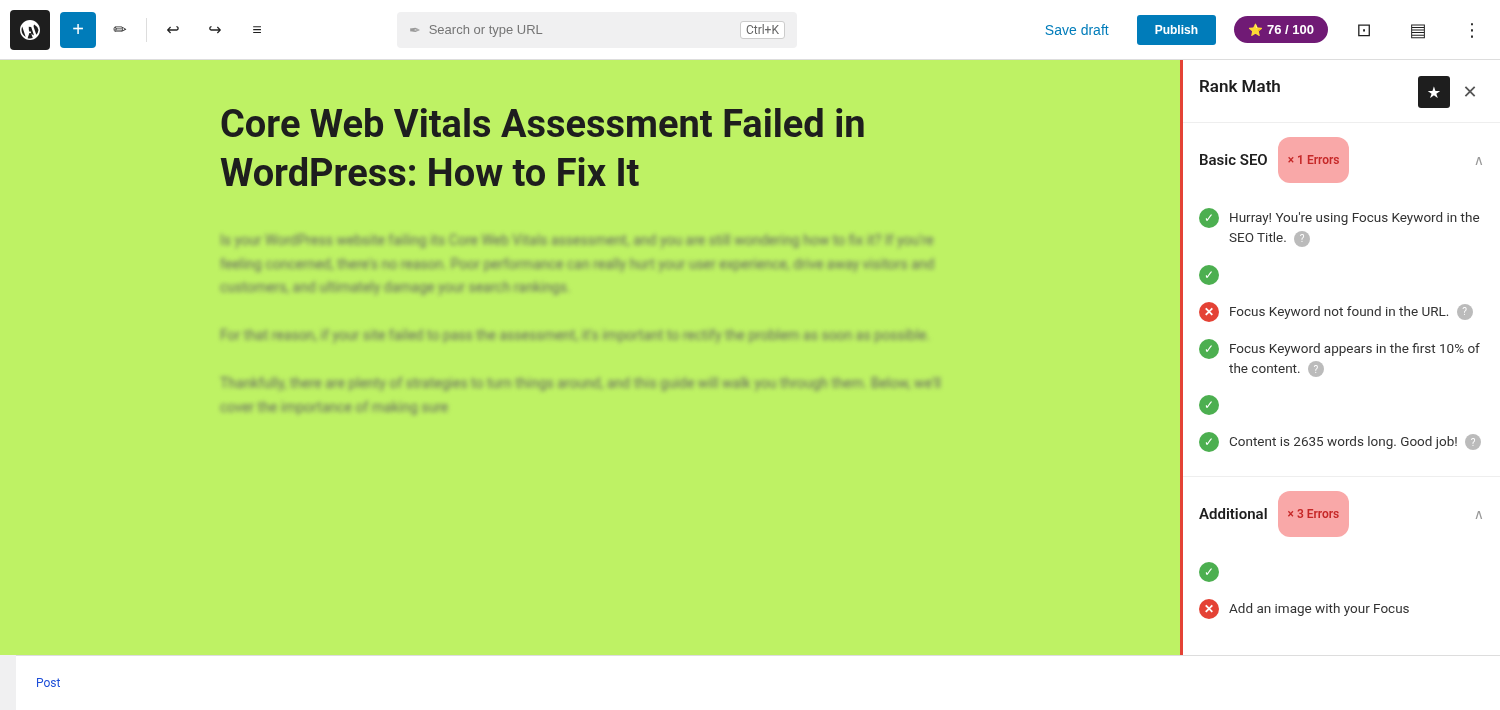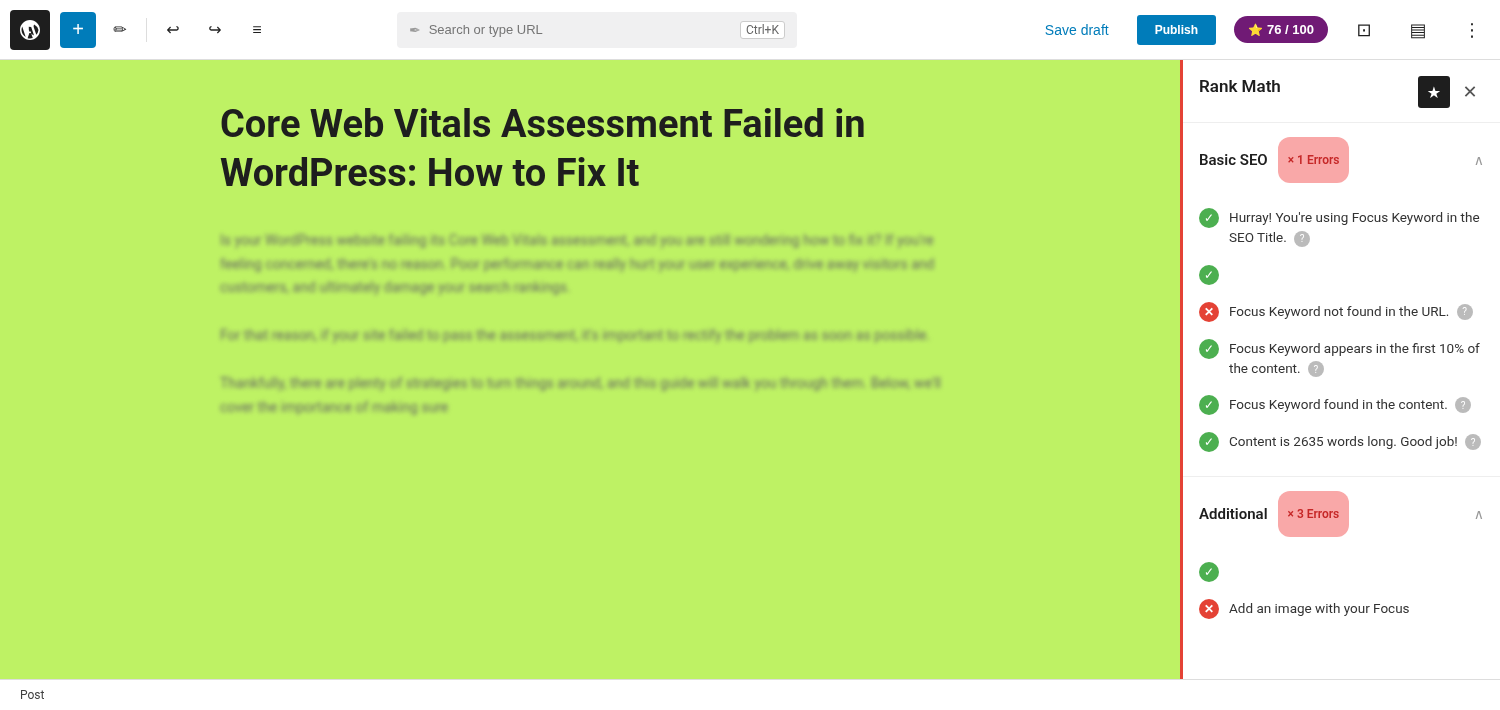--- a/index.html
+++ b/index.html
@@ -237,24 +237,24 @@
       align-items: center; justify-content: center;
       cursor: pointer;
       margin-left: 4px;
       vertical-align: middle;
     }
 
     
     .status-bar {
       background: #fff;
       border-top: 1px solid #ddd;
-      padding: 8px 20px;
+      padding: 20px 20px;
       font-size: 12px;
-      color: #404040;
-      display: flex; align-items: center; gap: 8px;
+      color: #1d4ed8;
+      display: flex; align-items: center; gap: 8px; margin-left: 16px;
     }
 
     .separator { width: 1px; height: 24px; background: #ddd; margin: 0 2px; }
   </style>
 </head>
 <body>
 
 <div class="toolbar">
   <div class="wp-logo">
     <svg viewBox="0 0 24 24" xmlns="http://www.w3.org/2000/svg">
@@ -382,24 +382,20 @@
           <span class="help-icon">?</span>
         </div>
       </div>
 
       <div class="seo-item">
         <div class="seo-item-icon">
           <div class="icon-check">
               <span>✓</span>
             </div>
         </div>
-        <div class="seo-item-text">
-          Focus Keyword found in the content.
-          <span class="help-icon">?</span>
-        </div>
       </div>
 
       <div class="seo-item">
         <div class="seo-item-icon">
           <div class="icon-check">
               <span>✓</span>
             </div>
         </div>
         <div class="seo-item-text">
           Content is 2635 words long. Good job!

